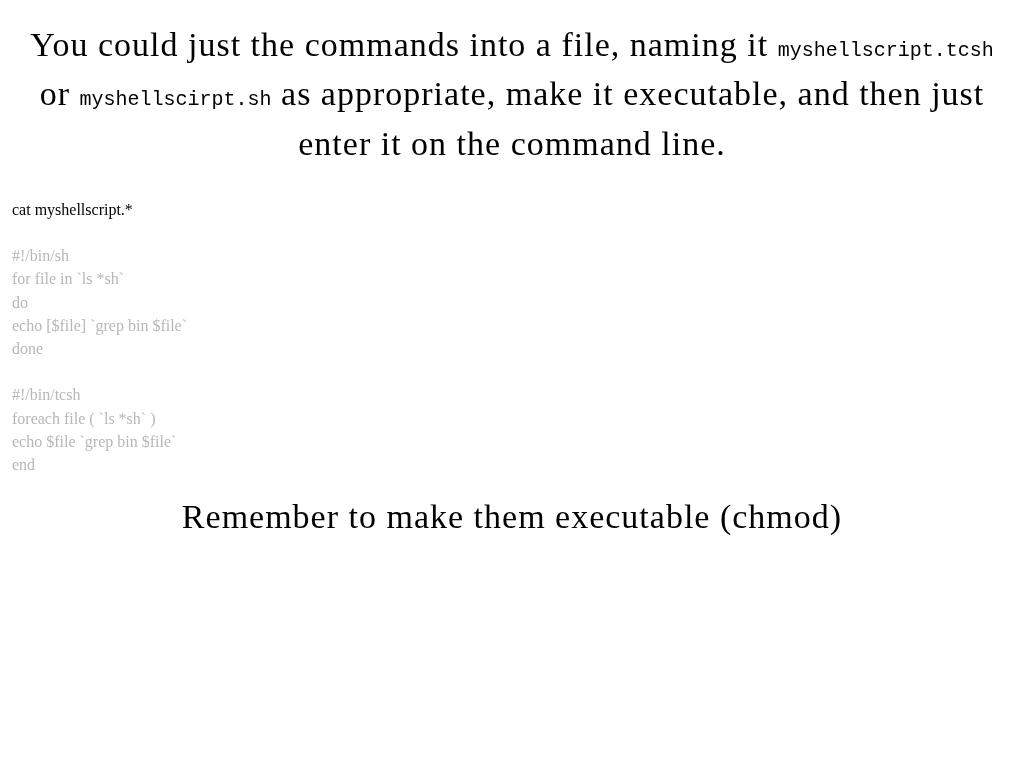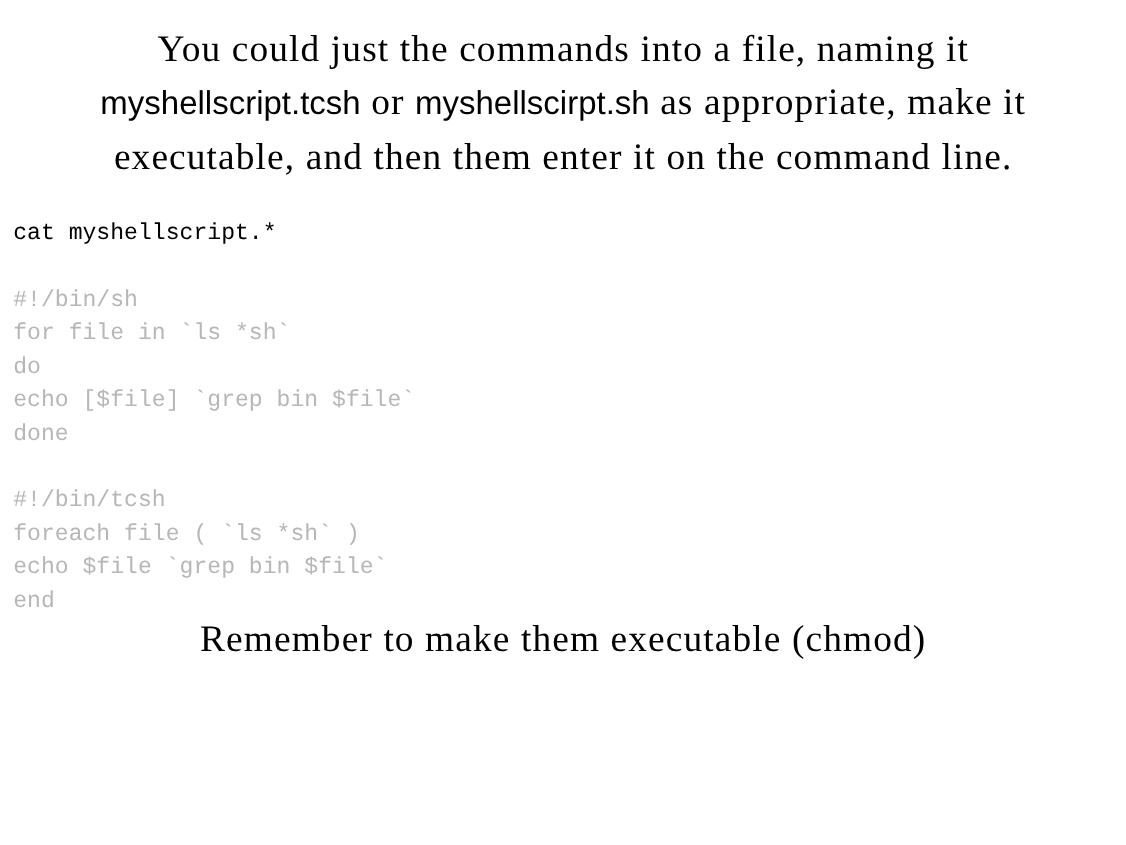--- a/index.html
+++ b/index.html
@@ -16,50 +16,51 @@
   .intro {
     text-align: center;
     font-family: "Papyrus", "Comic Sans MS", Georgia, serif;
     font-size: 34px;
     line-height: 1.45;
     letter-spacing: 1px;
     color: #000;
     margin-bottom: 30px;
   }
   .mono-inline {
-    font-family: Liberation Sans, sans-serif;
-    font-size: 30px;
+    font-family: Liberation Mono, monospace;
+    font-size: 20px;
     letter-spacing: 0;
   }
   .codeblock {
-    font-family: Liberation Mono, monospace;
-    font-size: 21px;
+    font-family: Liberation Serif, serif;
+    font-size: 16px;
     line-height: 1.45;
     color: #b7b7b7;
     white-space: pre;
     margin-left: -12px;
   }
   .codeblock .cmd {
     color: #000;
   }
   .footer {
     text-align: center;
     font-family: "Papyrus", "Comic Sans MS", Georgia, serif;
     font-size: 34px;
     letter-spacing: 1px;
     color: #000;
+    margin-top: 22px;
   }
 </style>
 </head>
 <body>
 
 <div class="content">
 
   <p class="intro">
-    <span>You could just the commands into a file, naming it </span><span class="mono-inline">myshellscript.tcsh</span><span> or </span><span class="mono-inline">myshellscirpt.sh</span><span> as appropriate, make it executable, and then them enter it on the command line.</span>
+    <span>You could just the commands into a file, naming it </span><span class="mono-inline">myshellscript.tcsh</span><span> or </span><span class="mono-inline">myshellscirpt.sh</span><span> as appropriate, make it executable, and then just enter it on the command line.</span>
   </p>
 
   <pre class="codeblock"><span class="cmd">cat myshellscript.*</span>
 
 <span>#!/bin/sh
 for file in `ls *sh`
 do
 echo [$file] `grep bin $file`
 done</span>
 

